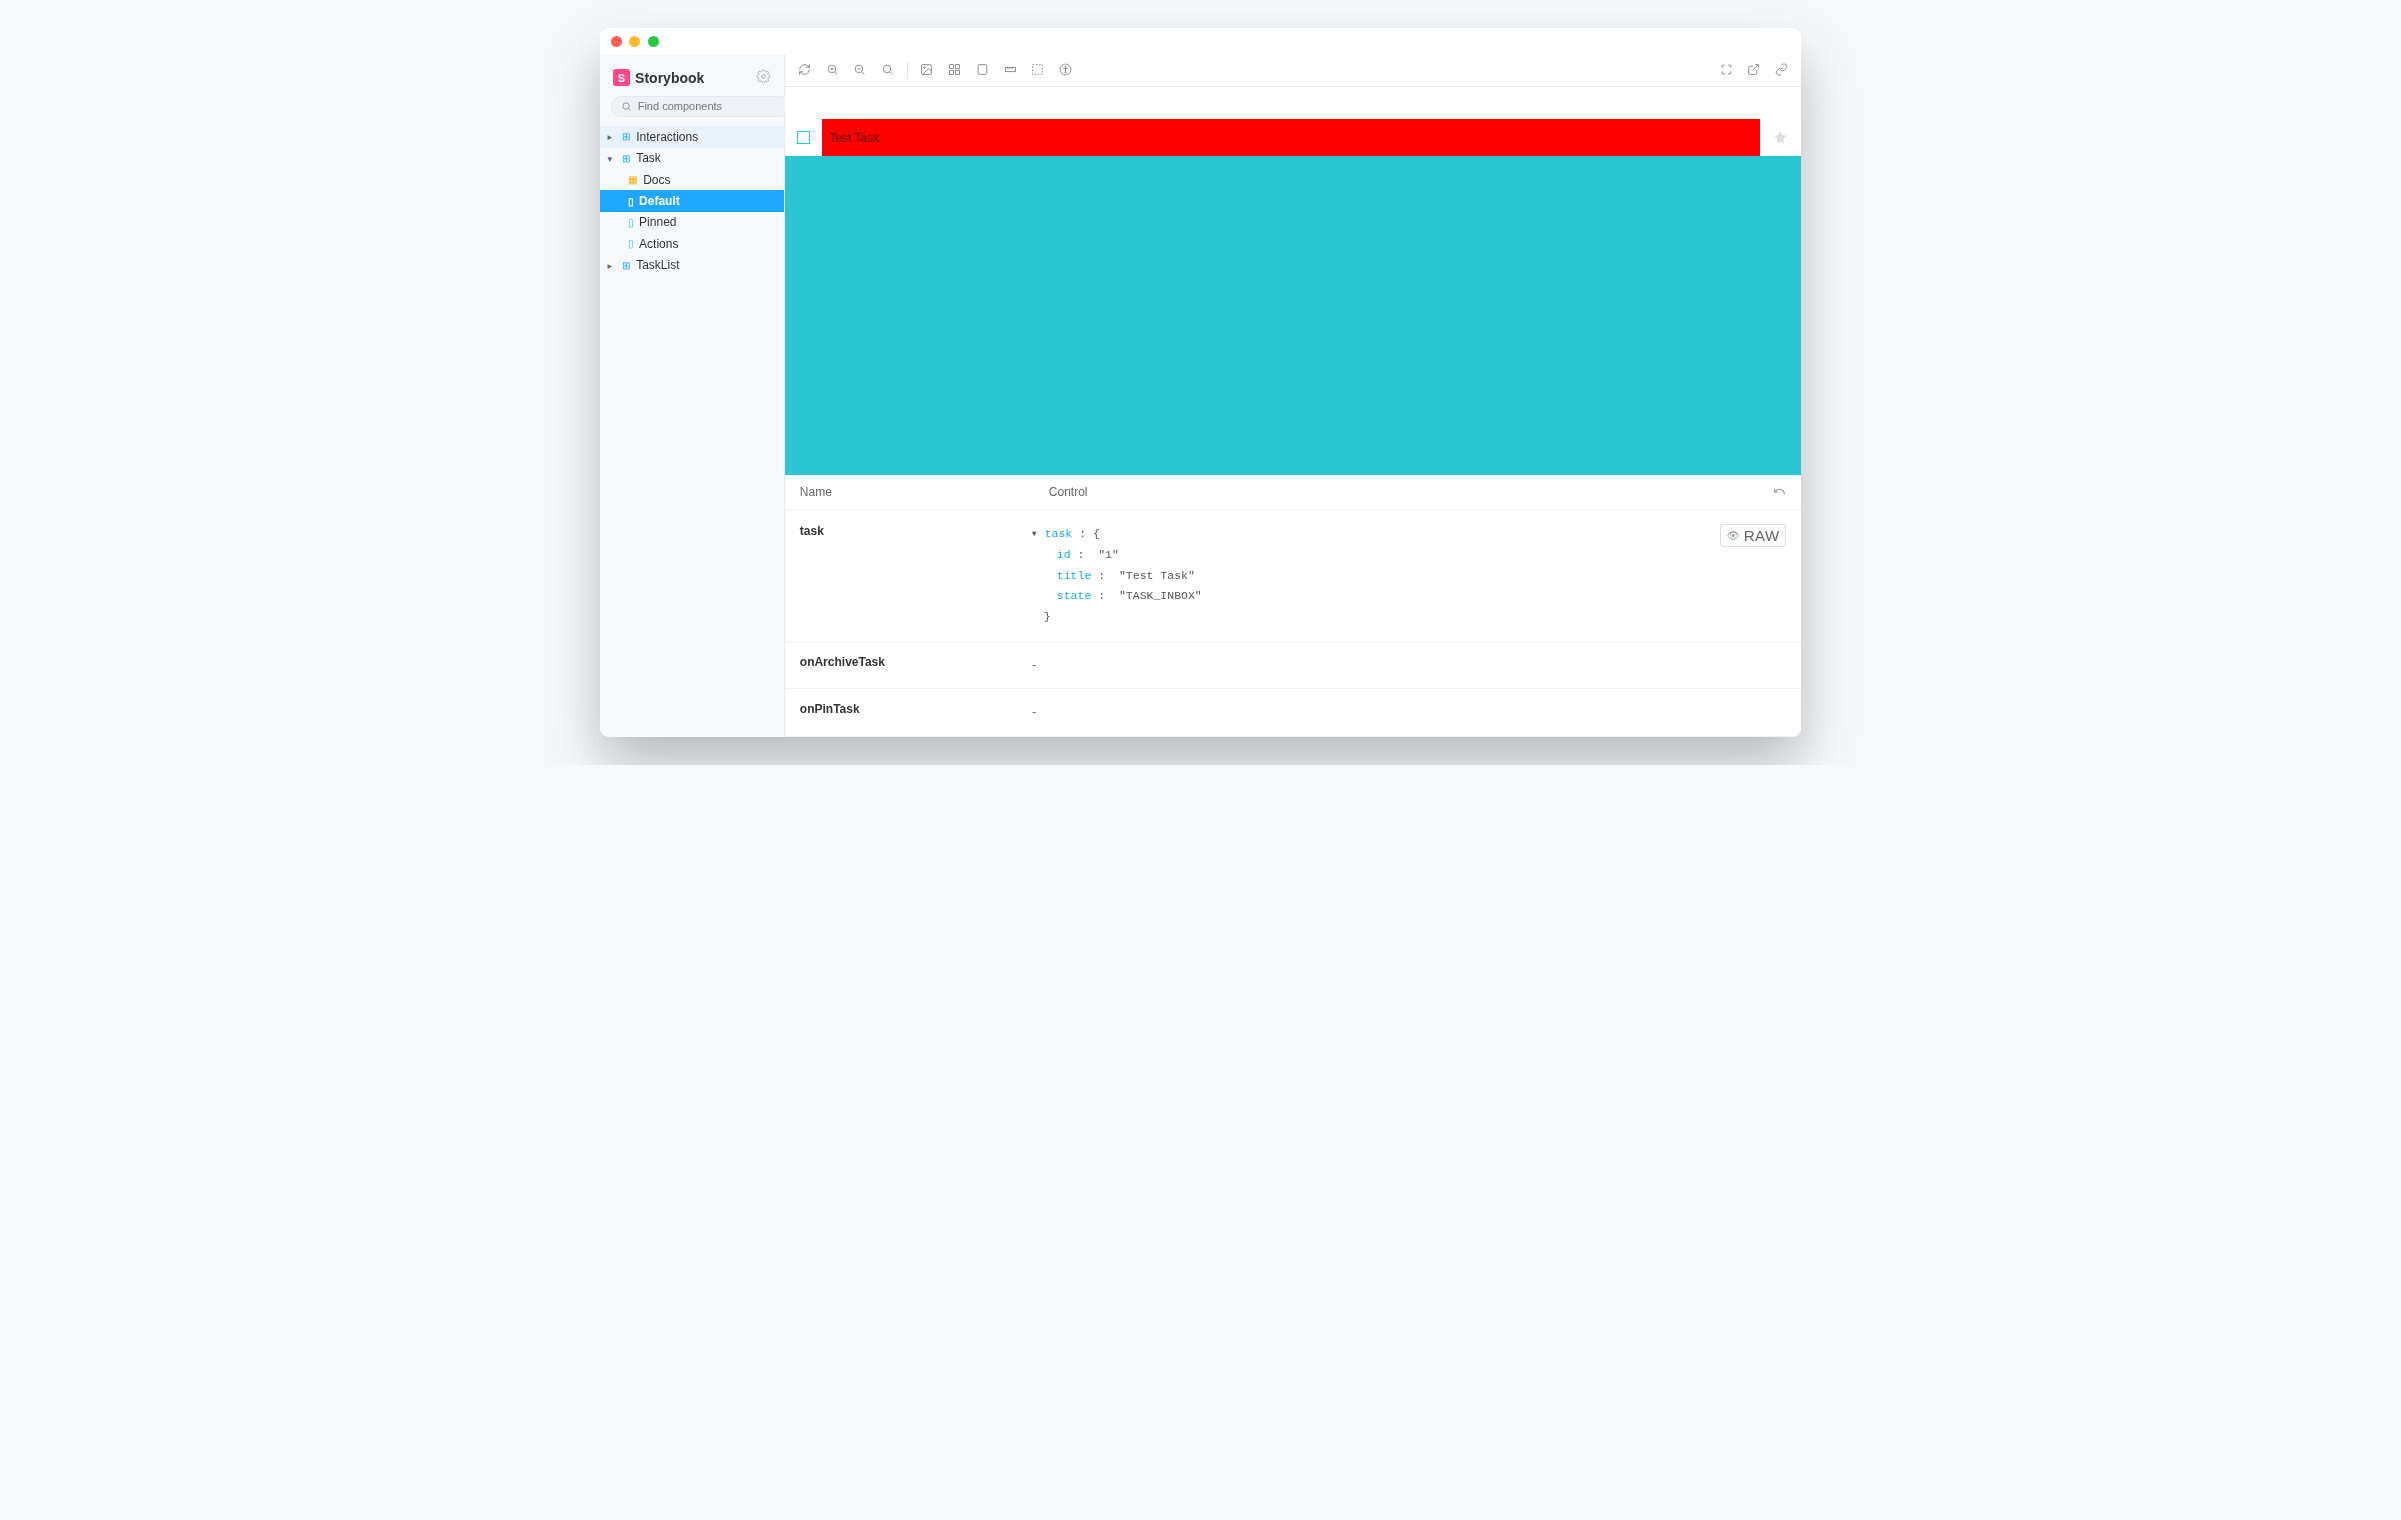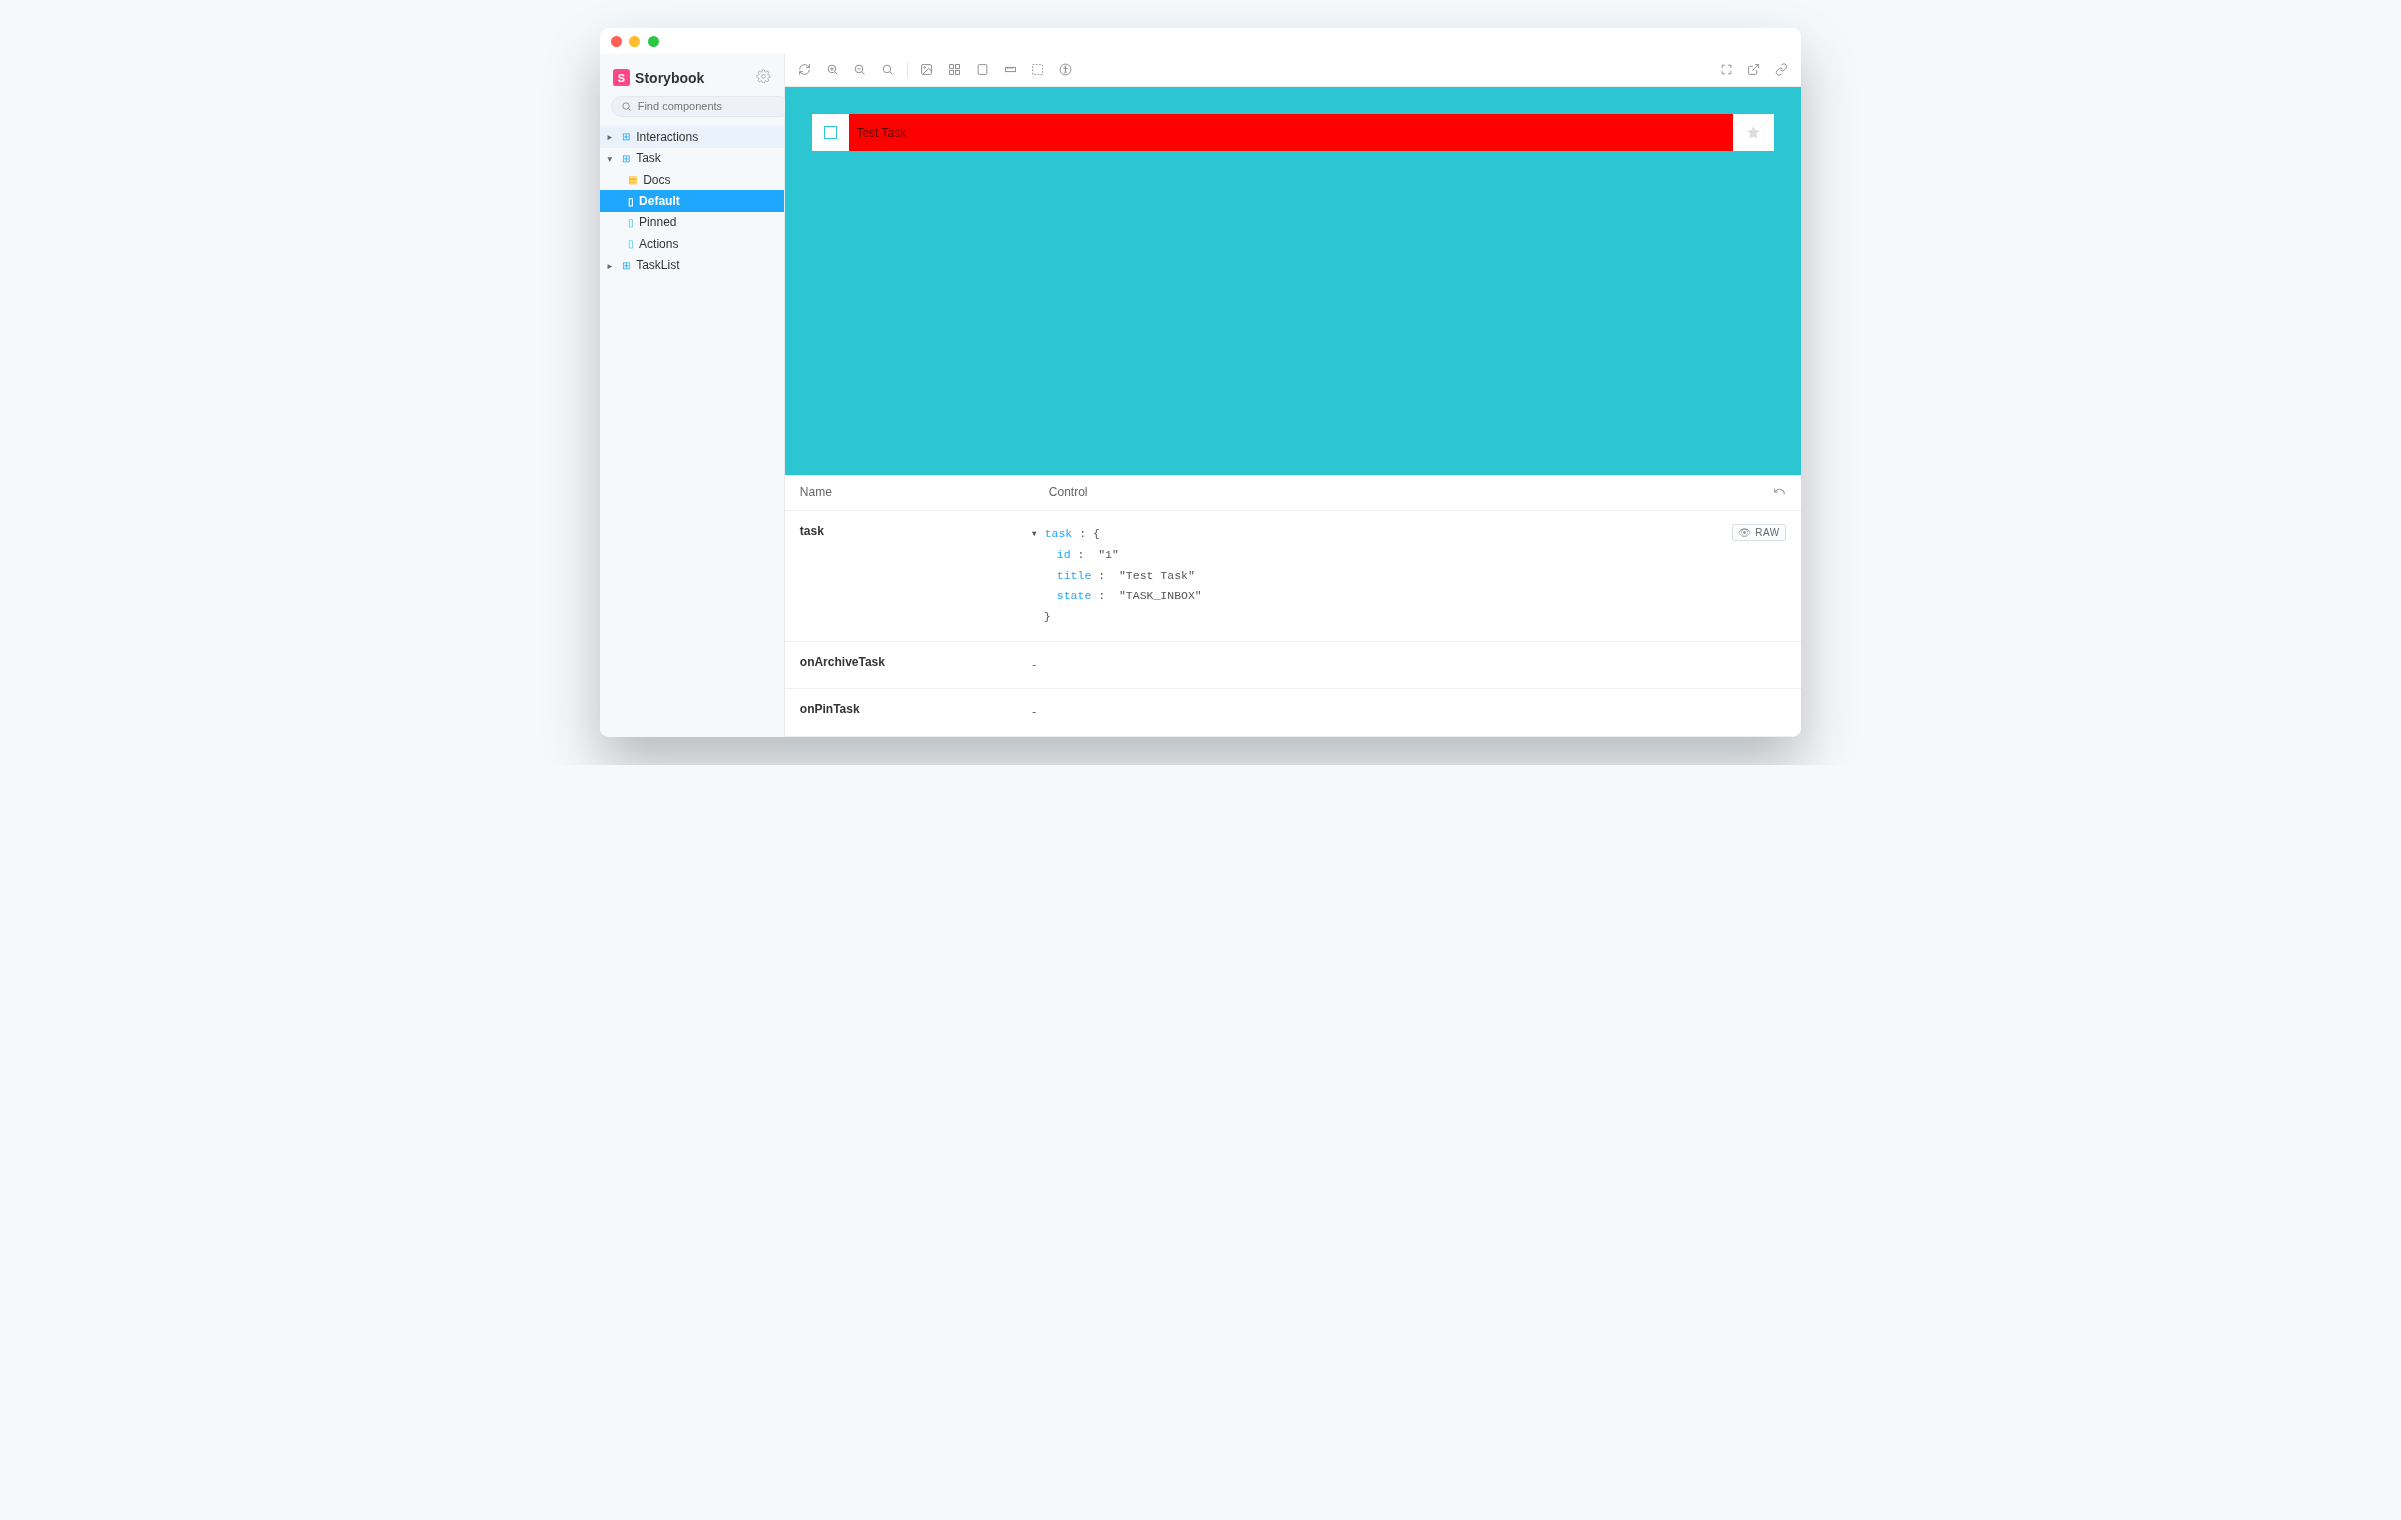--- a/index.html
+++ b/index.html
@@ -118,22 +118,23 @@
     gap:7.4px;
   }
   .toolbar .spacer { flex:1; }
   .toolbar .sep { width:0.9px; height:16.6px; background:#e3e6e9; margin:0 1.8px; }
   .tool-btn { width:20.3px; height:20.3px; display:flex; align-items:center; justify-content:center; color:#777; cursor:pointer; }
   .tool-btn svg { width:13px; height:13px; stroke:#777; fill:none; stroke-width:1.5; }
 
   .canvas-area {
     flex:1;
     background:#2cc5d2;
-    padding:27px;
+    padding:0;
     overflow:auto;
+    margin-top:32px;
   }
   .task-item {
     display:flex; align-items:stretch;
     height:37px;
     background:#ff0000;
   }
   .task-check {
     width:37px; background:#fff; display:flex; align-items:center; justify-content:center;
   }
   .task-check .box { width:13px; height:13px; border:1.8px solid #2cc5d2; }
@@ -184,21 +185,21 @@
     display:flex; padding:13px 14.8px;
     border-bottom:0.9px solid rgba(0,0,0,0.06);
     align-items:flex-start;
   }
   .controls-row .name { width:231px; font-weight:600; color:#333; }
   .controls-row .value { flex:1; font-family:Liberation Mono, monospace; font-size:11.5px; color:#555; line-height:1.8; }
   .controls-row .actions { width:65px; display:flex; justify-content:flex-end; }
   .json-key { color:#1ea7fd; }
   .json-str { color:#555; }
   .raw-btn {
-    font-size:10px; letter-spacing:0.5px;
+    font-size:15px; letter-spacing:0.5px;
     border:0.9px solid #d8dde3; border-radius:2.8px;
     padding:1.8px 5.5px; color:#666; background:#fbfcfd;
     display:flex; align-items:center; gap:3.7px;
   }
   .raw-btn::before { content:"👁"; font-size:10.2px; filter:grayscale(1); opacity:0.7; }
 
   .dash { color:#999; }
 </style>
 </head>
 <body>

